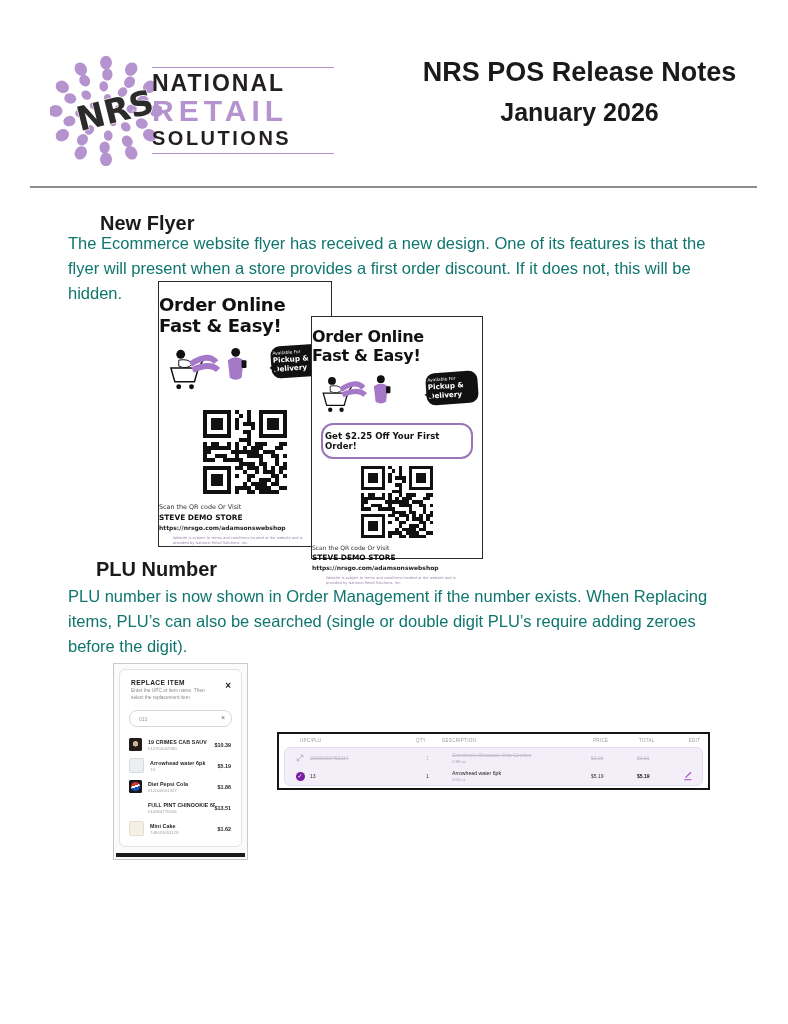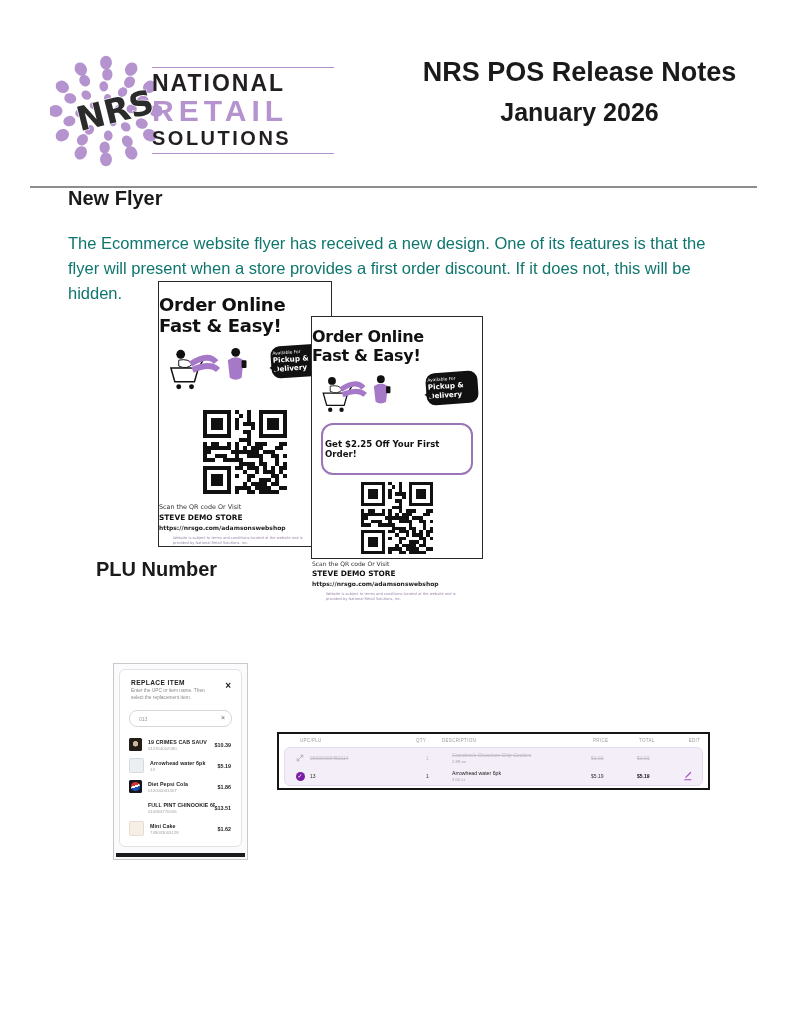--- a/index.html
+++ b/index.html
@@ -15,21 +15,21 @@
   .lw2{font-weight:bold;font-size:30px;letter-spacing:5px;color:#b593ce;line-height:30px;}
   .lw3{font-weight:bold;font-size:20px;letter-spacing:2.5px;color:#231f20;line-height:25px;}
   .doc-title{position:absolute;left:397px;top:52px;width:365px;text-align:center;}
   .doc-title .t1{font-size:27px;font-weight:bold;line-height:40px;}
   .doc-title .t2{font-size:25px;font-weight:bold;line-height:40px;text-align:center;}
   .rule{position:absolute;top:186px;left:30px;width:727px;border-top:2px solid #8d8d8d;}
 
   
   .sec-h{position:absolute;left:68px;font-size:20px;font-weight:bold;}
   .sec-p{position:absolute;left:68px;font-size:16.5px;line-height:25px;color:#0f766e;}
-  .h1{top:187px;} .p1{top:231px;width:672px;}
+  .h1{top:212px;margin-left:32px;} .p1{top:231px;width:672px;}
   .h2{top:558px;margin-left:28px;} .p2{top:584px;width:676px;}
 
   
   .flyer{position:absolute;background:#fff;border:1.5px solid #2a2a2a;
          font-family:"DejaVu Sans",sans-serif;}
   .flyer1{left:158px;top:281px;width:172px;height:264px;z-index:1;}
   .flyer2{left:311px;top:316px;width:170px;height:241px;z-index:2;}
   .headline{font-weight:bold;color:#111;letter-spacing:-0.3px;}
   .flyer1 .headline{margin-top:12px;font-size:18px;line-height:21px;}
   .flyer2 .headline{margin-top:10px;font-size:16px;line-height:19px;}
@@ -37,21 +37,21 @@
   .flyer1 .illo{height:62px;} .flyer2 .illo{height:52px;}
   .illo svg{position:absolute;left:6px;top:2px;}
   .flyer1 .illo svg{width:108px;height:56px;} .flyer2 .illo svg{width:96px;height:48px;}
   .bubble{position:absolute;right:4px;top:6px;width:52px;background:#111;color:#fff;
           border-radius:9px;padding:4px 2px 5px;transform:rotate(-4deg);}
   .flyer2 .bubble{width:48px;top:4px;}
   .bubble::after{content:"";position:absolute;left:-7px;bottom:6px;border:5px solid transparent;
           border-right:8px solid #111;}
   .bub1{font-size:4.4px;line-height:6px;}
   .bub2,.bub3{font-size:7.2px;font-weight:bold;line-height:8.5px;}
-  .pill{margin:3px 9px 0;border:2px solid #9a76b8;border-radius:12px;padding:14px 2px;
+  .pill{margin:3px 9px 0;border:2px solid #9a76b8;border-radius:12px;padding:6px 2px;
         font-size:8.6px;font-weight:bold;color:#111;background:#fff;}
   .qr{margin:0 auto;}
   .flyer1 .qr{width:84px;height:84px;margin-top:9px;}
   .flyer2 .qr{width:72px;height:72px;margin-top:7px;}
   .scan{margin-top:9px;font-size:6.4px;color:#333;}
   .flyer2 .scan{margin-top:6px;font-size:6px;}
   .store{font-size:7.4px;font-weight:bold;color:#111;margin-top:2px;}
   .urltxt{font-size:6px;font-weight:bold;color:#222;margin-top:2px;}
   .disc{margin:5px 14px 0;font-size:3.6px;line-height:4.6px;color:#9b87ac;}
 
@@ -520,20 +520,21 @@
           <rect x="0.5" y="14.5" width="6" height="6" fill="none" stroke="#111" stroke-width="1"></rect>
           <rect x="2" y="16" width="3" height="3"></rect>
         </svg></div>
     <div class="scan">Scan the QR code Or Visit</div>
     <div class="store">STEVE DEMO STORE</div>
     <div class="urltxt">https://nrsgo.com/adamsonswebshop</div>
     <div class="disc">Website is subject to terms and conditions located at the website and is provided by National Retail Solutions, Inc.</div>
   </div>
 
   <div class="sec-h h2">PLU Number</div>
+  <div class="sec-p p2">PLU number is now shown in Order Management if the number exists. When Replacing items, PLU’s can also be searched (single or double digit PLU’s require adding zeroes before the digit).</div>
 
   <div class="dialog-shot">
     <div class="dlg-card">
       <div class="dlg-head">
         <div class="dlg-title">REPLACE ITEM</div>
         <div class="dlg-sub">Enter the UPC or item name. Then select the replacement item.</div>
         <div class="dlg-close">×</div>
       </div>
       <div class="dlg-search">
         <input value="013" style="">

